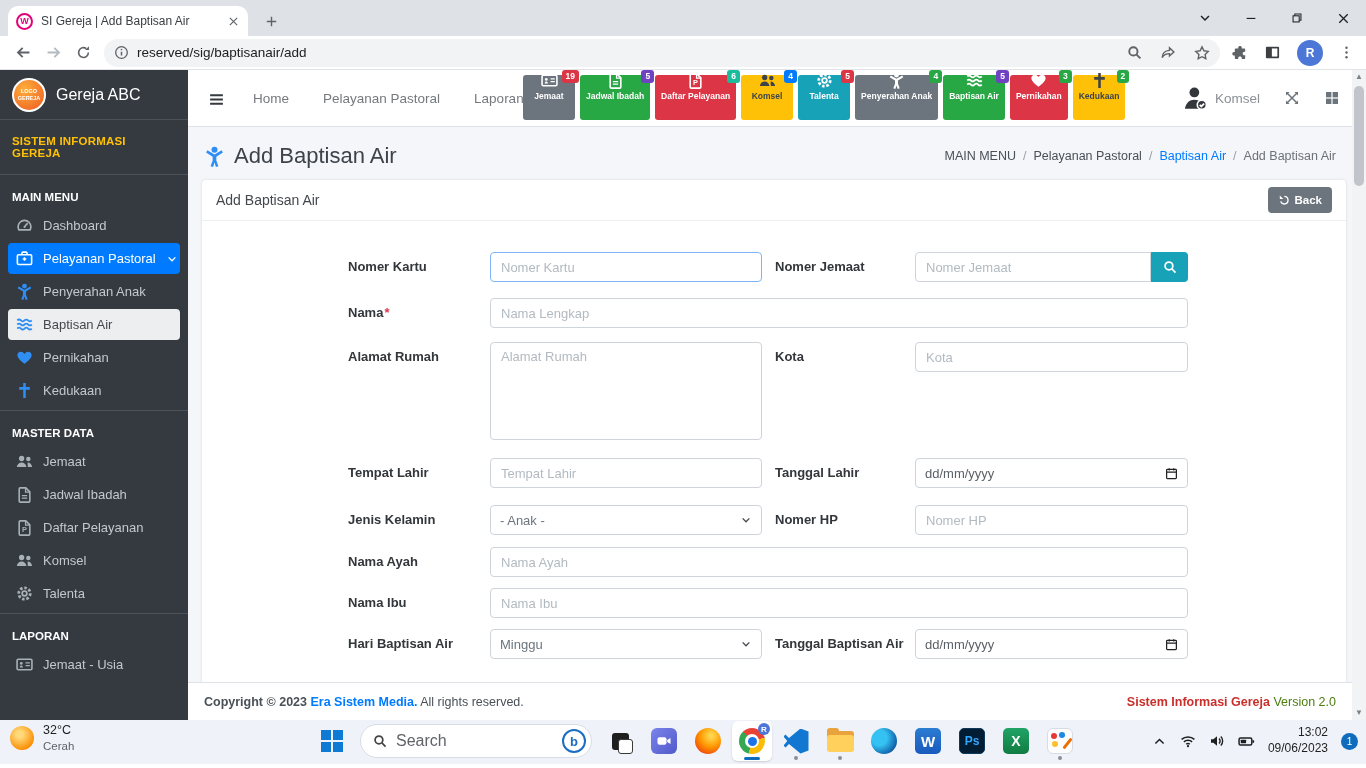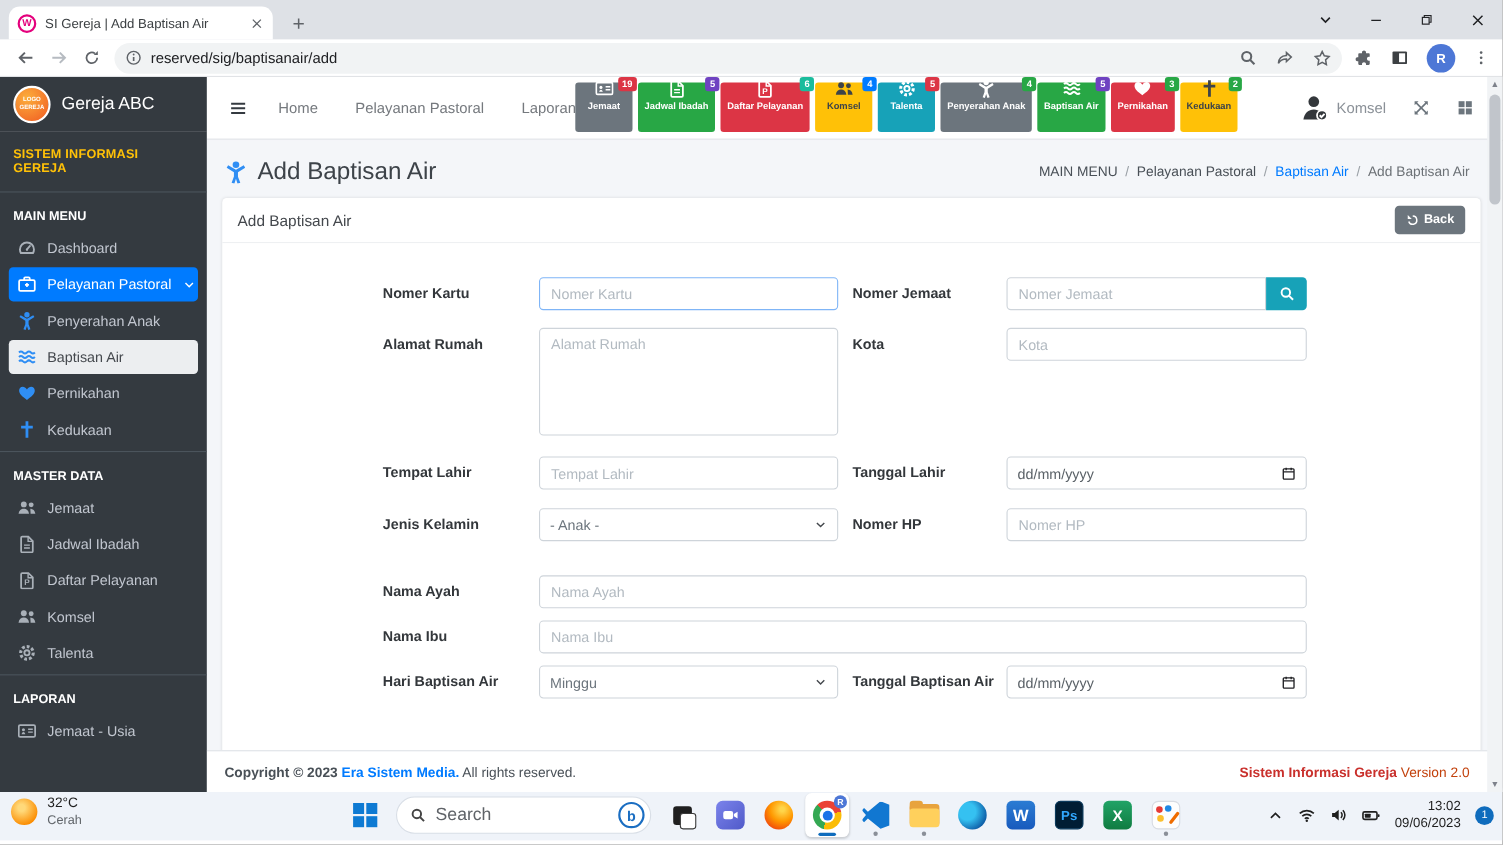--- a/index.html
+++ b/index.html
@@ -102,21 +102,21 @@
 .fdate{width:100%;height:30px;border:1px solid #ced4da;border-radius:4px;display:flex;align-items:center;justify-content:space-between;padding:0 9px;font-size:13px;color:#5a6167;background:#fff}
 .fdate .ic{color:#202124}
 .njgroup{display:flex}
 .njgroup .fi{width:236px;border-radius:4px 0 0 4px}
 .sbtn{width:37px;height:30px;background:#17a2b8;border:none;border-radius:0 4px 4px 0;color:#fff;display:flex;align-items:center;justify-content:center}
 
 .appfooter{position:absolute;left:0;right:0;bottom:0;height:38px;background:#fff;border-top:1px solid #dee2e6;z-index:10;display:flex;align-items:center;justify-content:space-between;padding:0 30px 0 16px;font-size:12.5px;color:#495057}
 .f-left b{font-weight:bold}
 .blue-b{color:#007bff;font-weight:bold}
 .red-b{color:#c9302c;font-weight:bold}
-.ver{color:#c2410c}
+.ver{color:#4d7c0f}
 
 
 .taskbar{position:absolute;left:0;bottom:4px;width:1366px;height:48px;background:#eff3f9;border-top:1px solid rgba(0,0,0,.05)}
 .weather{position:absolute;left:10px;top:6px;display:flex;align-items:center;gap:9px}
 .sun{width:24px;height:24px;border-radius:50%;background:radial-gradient(circle at 40% 35%,#ffd97a 15%,#fb8c00 75%)}
 .wtemp{font-size:12.5px;color:#1f1f1f;line-height:1.25}
 .wdesc{font-size:11.5px;color:#5f6368;line-height:1.25}
 .tb-center{position:absolute;left:312px;top:4px;display:flex;align-items:center;gap:4px}
 .tslot{width:40px;height:40px;border-radius:6px;display:flex;align-items:center;justify-content:center;position:relative}
 .tslot.active-app{background:#fff;box-shadow:0 1px 2px rgba(0,0,0,.15)}
@@ -638,20 +638,24 @@
             <div class="fld2 njgroup">
               <input class="fi" placeholder="Nomer Jemaat" style="">
               <button class="sbtn">
                     <svg class="ic" width="14" height="14">
                       <use href="#i-search"></use>
                     </svg>
                   </button>
             </div>
           </div>
 
+          <div class="frow" style="margin-bottom:14px">
+            <label class="flbl"><span>Nama</span><span class="req">*</span></label>
+            <div class="ffull"><input class="fi" placeholder="Nama Lengkap" style=""></div>
+          </div>
 
           <div class="frow" style="margin-bottom:14px">
             <label class="flbl">Alamat Rumah</label>
             <div class="fld"><textarea class="fta" placeholder="Alamat Rumah" style=""></textarea></div>
             <div class="gapcol"></div>
             <label class="flbl2">Kota</label>
             <div class="fld2"><input class="fi" placeholder="Kota" style=""></div>
           </div>
 
           <div class="frow" style="margin-bottom:17px">
@@ -662,21 +666,21 @@
             <div class="fld2">
               <div class="fdate">
                 <span>dd/mm/yyyy</span>
                 <svg class="ic" width="13" height="13">
                       <use href="#i-cal"></use>
                     </svg>
               </div>
             </div>
           </div>
 
-          <div class="frow" style="margin-bottom:31px">
+          <div class="frow" style="margin-bottom:12px">
             <label class="flbl">Jenis Kelamin</label>
             <div class="fld">
               <div class="fsel">
                 <span>- Anak -</span>
                 <svg class="ic" width="12" height="12">
                       <use href="#i-chevd"></use>
                     </svg>
               </div>
             </div>
             <div class="gapcol"></div>

